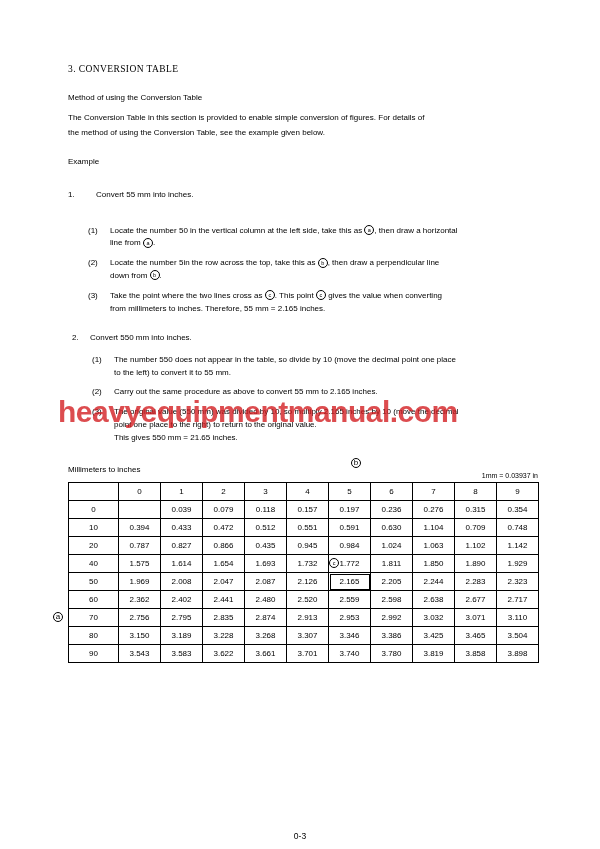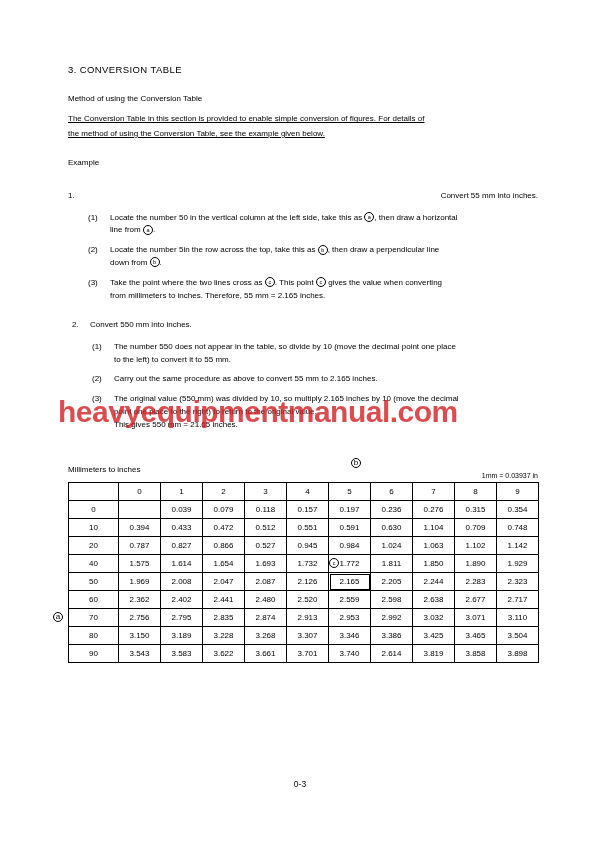--- a/index.html
+++ b/index.html
@@ -24,29 +24,29 @@
   .content {
     position: absolute;
     left: 68px;
     top: 64px;
     width: 470px;
   }
   .section-title {
     font-size: 9.5px;
     letter-spacing: 0.4px;
     margin-bottom: 18px;
+    font-family: Liberation Serif, serif;
   }
   .para {
     font-size: 8px;
     line-height: 1.55;
     margin-bottom: 2px;
   }
   .para.wide {
     width: 465px;
-    text-decoration: underline;
   }
   .gap-lg { height: 16px; }
   .gap-md { height: 10px; }
   .gap-sm { height: 6px; }
 
   .example-head {
     font-size: 8px;
     margin-bottom: 23px;
   }
   .numbered {
@@ -58,22 +58,21 @@
   }
   .numbered .num {
     position: absolute;
     left: 0;
     top: 0;
   }
   .sub-line {
     font-size: 8px;
     line-height: 1.55;
     padding-left: 28px;
-    margin-bottom: 9px;
-    text-align: right;
+    margin-bottom: 23px;
   }
   .item {
     font-size: 8px;
     line-height: 1.6;
     position: relative;
     padding-left: 42px;
     margin-bottom: 7px;
     width: 428px;
   }
   .item .lbl {
@@ -183,21 +182,21 @@
   }
   td.highlight-box {
     outline: 1.2px solid #000;
     outline-offset: -2px;
   }
   .blank { }
 
   .footer {
     position: absolute;
     left: 0;
-    top: 779px;
+    top: 831px;
     width: 600px;
     text-align: center;
     font-size: 8.5px;
   }
 
   
   .watermark {
     position: absolute;
     left: 0;
     top: 0;
@@ -344,21 +343,21 @@
           <td>0.630</td>
           <td>1.104</td>
           <td>0.709</td>
           <td>0.748</td>
         </tr>
         <tr>
           <td class="rowhdr">20</td>
           <td>0.787</td>
           <td>0.827</td>
           <td>0.866</td>
-          <td>0.527</td>
+          <td>0.435</td>
           <td>0.945</td>
           <td>0.984</td>
           <td>1.024</td>
           <td>1.063</td>
           <td>1.102</td>
           <td>1.142</td>
         </tr>
         <tr>
           <td class="rowhdr">40</td>
           <td>1.575</td>
@@ -428,21 +427,21 @@
           <td>3.504</td>
         </tr>
         <tr>
           <td class="rowhdr">90</td>
           <td>3.543</td>
           <td>3.583</td>
           <td>3.622</td>
           <td>3.661</td>
           <td>3.701</td>
           <td>3.740</td>
-          <td>2.614</td>
+          <td>3.780</td>
           <td>3.819</td>
           <td>3.858</td>
           <td>3.898</td>
         </tr>
       </tbody>
     </table>
   </div>
 
   <div class="footer">
     <span>0-3</span>

